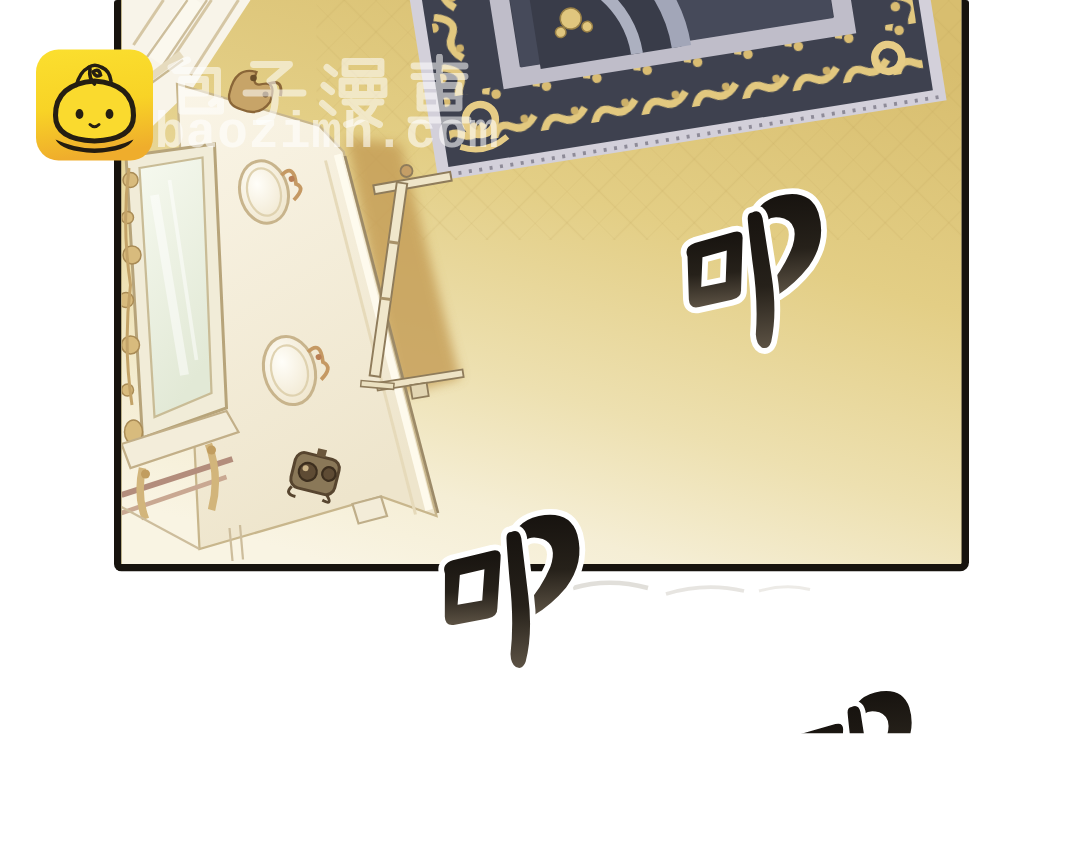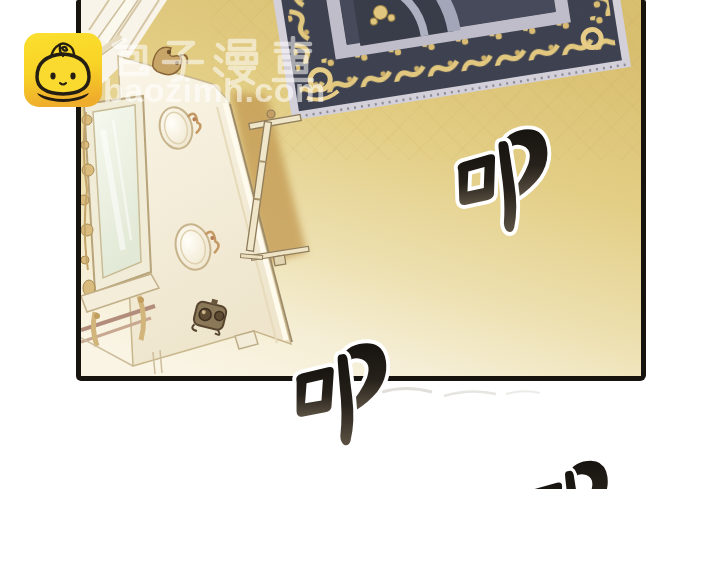--- a/index.html
+++ b/index.html
@@ -1,17 +1,17 @@
 <!DOCTYPE html>
 <html><head>
 <meta charset="utf-8">
 <style>
   html,body{margin:0;padding:0;background:#ffffff;}
   .stage{position:relative;width:720px;height:489px;background:#fff;overflow:hidden;
-         font-family:Liberation Sans, sans-serif;}
+         font-family:Liberation Mono, monospace;}
   .panel{position:absolute;left:76px;top:0;width:570px;height:381px;
          border:5px solid #17130e;border-top:none;box-sizing:border-box;
          border-radius:2px 2px 6px 5px;overflow:hidden;background:#E7D8A2;z-index:1;}
   .panel svg{display:block;width:560px;height:376px;}
   .watermark-logo{position:absolute;left:23px;top:32px;width:80px;height:76px;z-index:6;}
   .watermark-logo svg{width:100%;height:100%;display:block;}
   .wm-cjk{position:absolute;left:105px;top:36px;width:212px;height:52px;opacity:.55;z-index:5;}
   .wm-domain{position:absolute;left:103px;top:71px;font-size:34px;font-weight:700;
              color:rgba(255,255,255,.58);letter-spacing:.5px;z-index:5;white-space:nowrap;}
   .sfx{position:absolute;z-index:4;}

